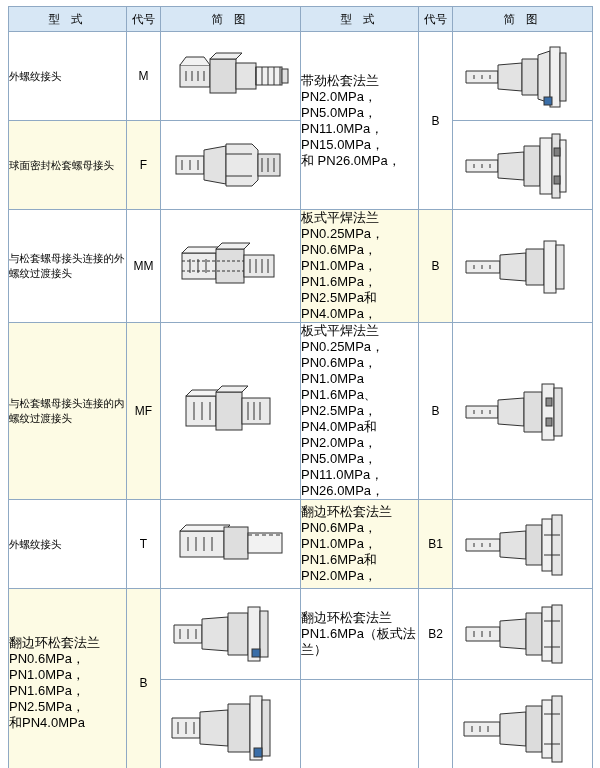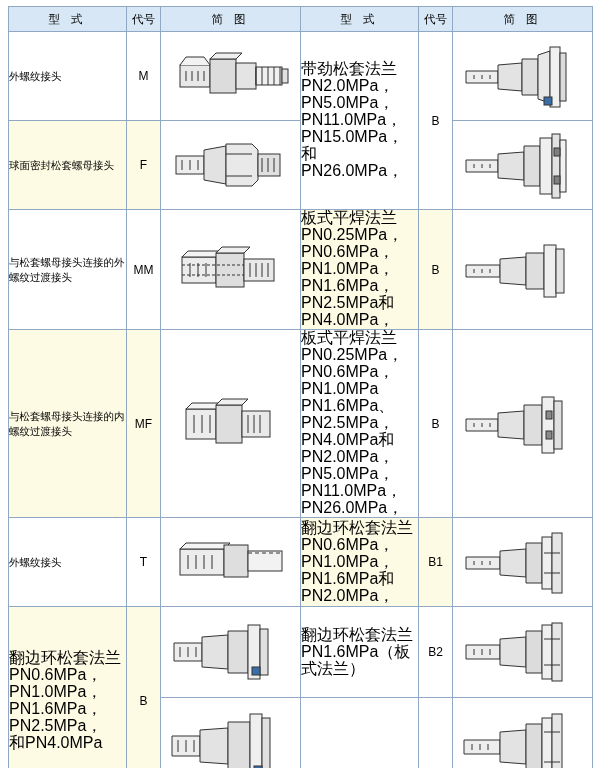--- a/index.html
+++ b/index.html
@@ -55,21 +55,21 @@
     padding:2px 0;
   }
   .fig svg{display:block;margin:0 auto;}
   
   col.c1{width:118px;}
   col.c2{width:34px;}
   col.c3{width:140px;}
   col.c4{width:118px;}
   col.c5{width:34px;}
   col.c6{width:140px;}
-  .lbl{font-size:16px;line-height:15px;}
+  .lbl{font-size:13px;line-height:15px;}
 </style>
 </head>
 <body>
 
 <div class="page">
 
 
   <table class="main">
     <colgroup>
       <col class="c1">

